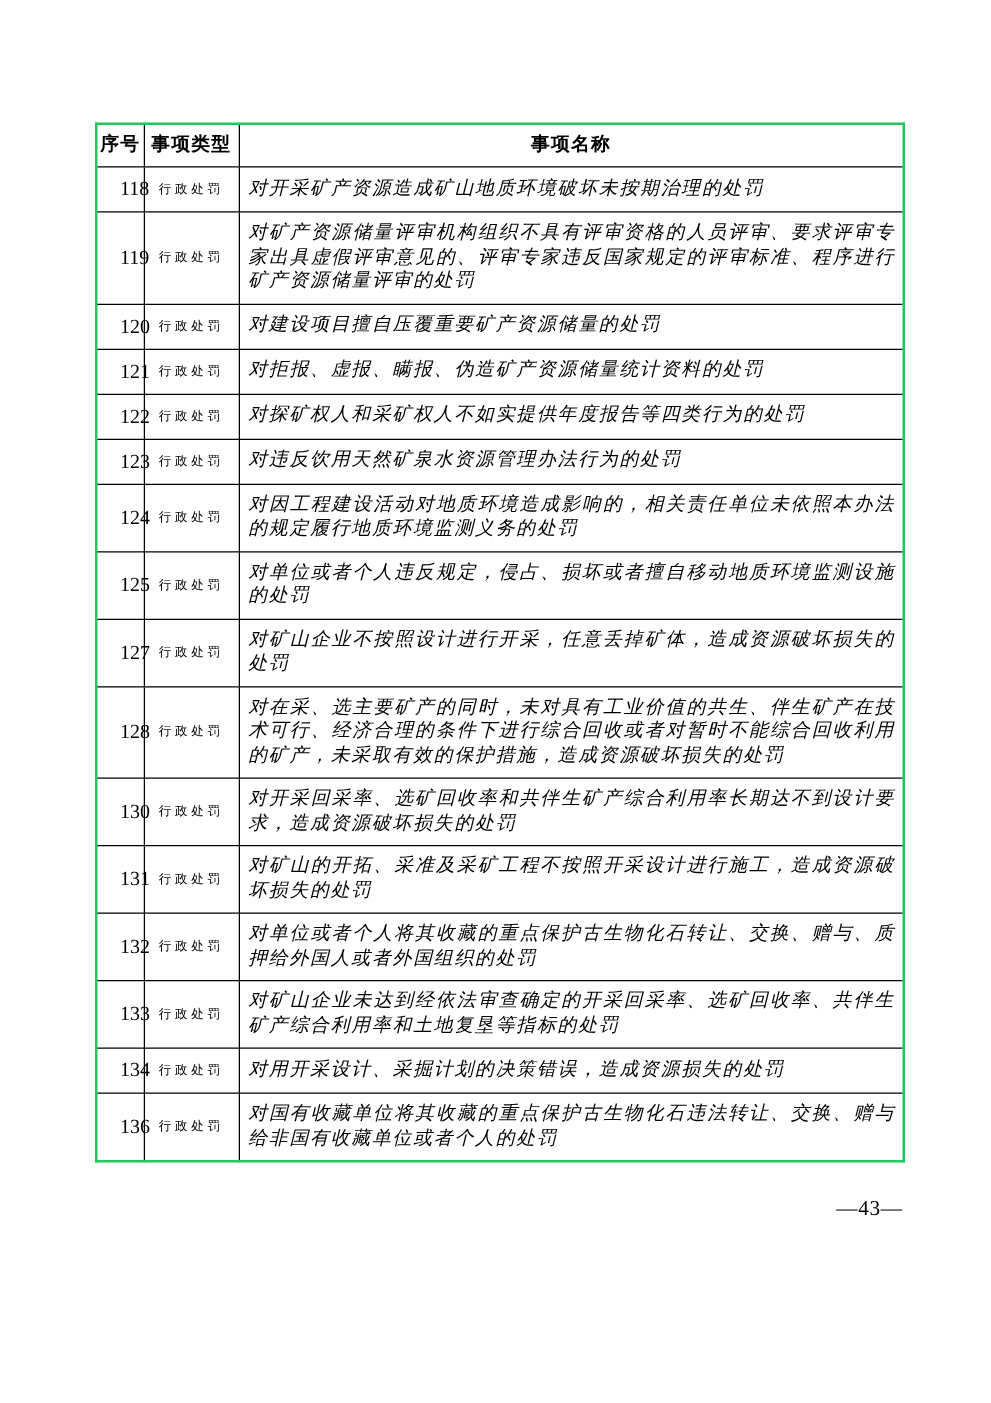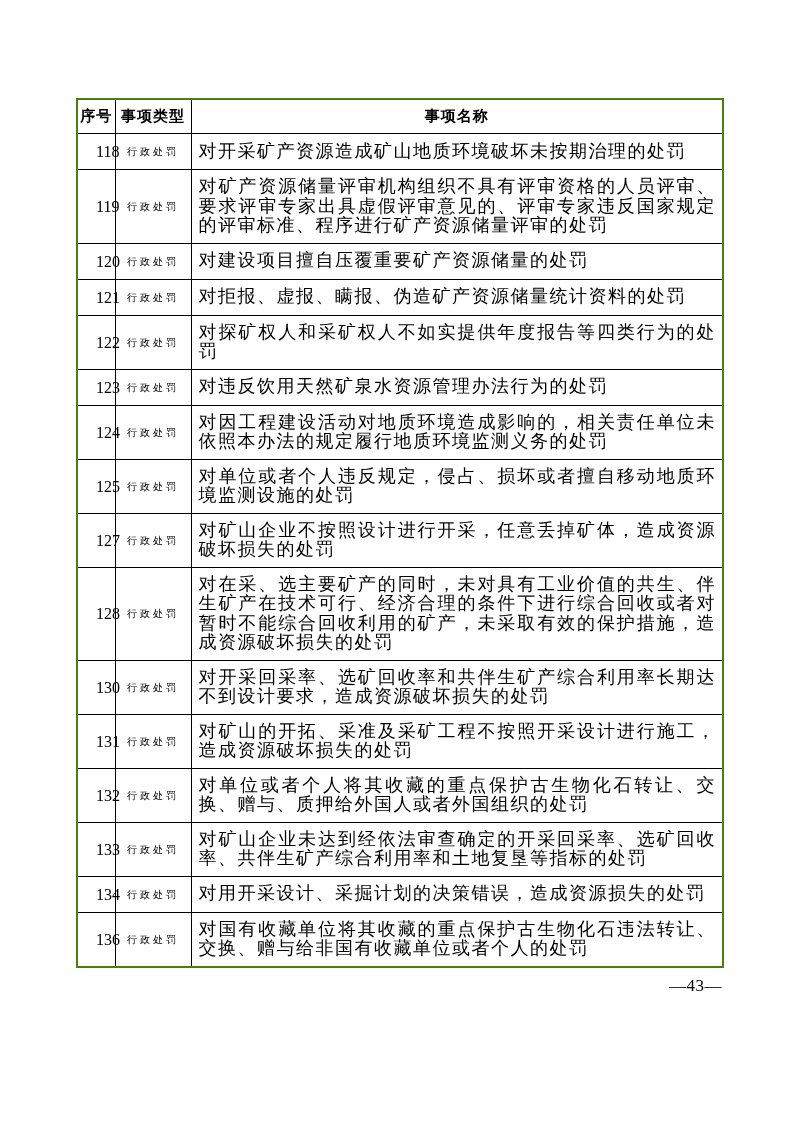--- a/index.html
+++ b/index.html
@@ -15,21 +15,21 @@
     height: 1122px;
     background: #ffffff;
     box-sizing: border-box;
     padding-top: 98px;
     padding-left: 76px;
   }
   table.items {
     border-collapse: collapse;
     table-layout: fixed;
     width: 646px;
-    border: 2px solid #4d7c0f;
+    border: 2px solid #22c55e;
   }
   table.items th,
   table.items td {
     border: 1.5px solid #000000;
     vertical-align: middle;
     box-sizing: border-box;
   }
   col.c-no   { width: 38px; }
   col.c-type { width: 76px; }
   col.c-name { width: 532px; }
@@ -50,31 +50,32 @@
   }
   td.cell-type {
     text-align: center;
     font-size: 10px;
     letter-spacing: 3px;
     padding: 8px 0;
     line-height: 19px;
     white-space: nowrap;
   }
   td.cell-name {
-    font-size: 18px;
+    font-size: 15px;
     letter-spacing: 1.5px;
     padding: 7px 6px 7px 7px;
     line-height: 19.5px;
     text-align: justify;
     text-justify: inter-character;
+    font-style: italic;
   }
   .page-number {
     width: 646px;
     text-align: right;
-    margin-top: 8px;
+    margin-top: 27px;
     font-size: 17px;
     letter-spacing: 0.5px;
   }
 </style>
 </head>
 <body>
 
 <div class="page">
 
   <table class="items">

